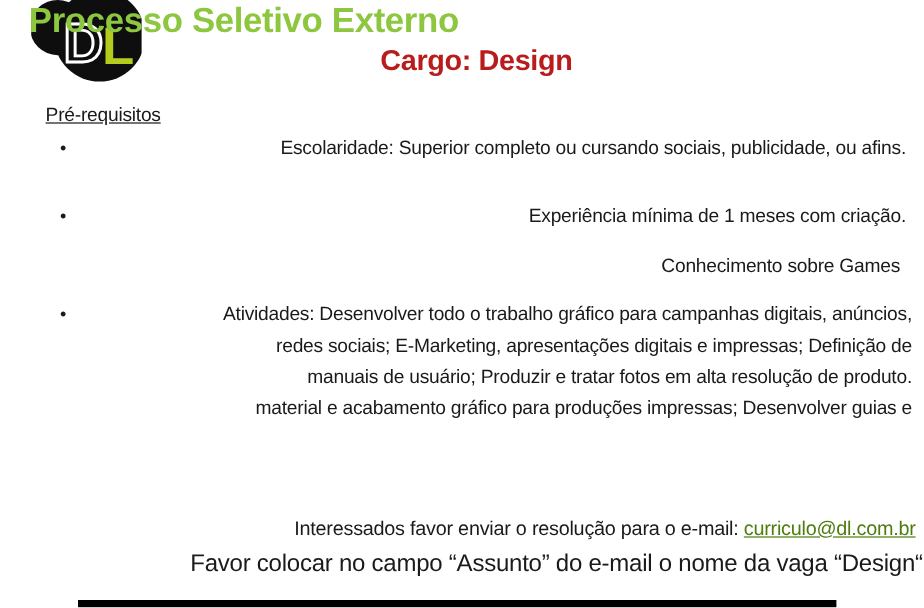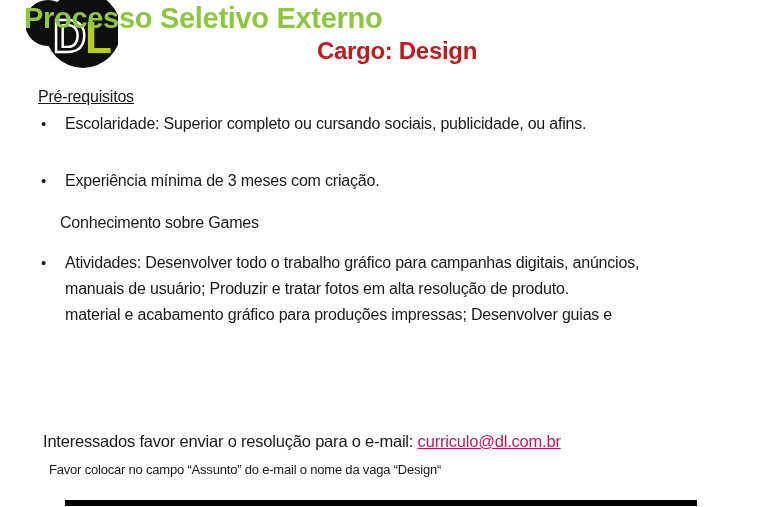--- a/index.html
+++ b/index.html
@@ -14,34 +14,34 @@
   .logo-wrap{left:26px;top:0;width:92px;height:78px;}
   .title{
     left:0;top:2px;width:770px;text-align:left;padding-left:24px;box-sizing:border-box;
     font-size:29px;font-weight:bold;letter-spacing:-0.3px;
   }
   .subtitle{
     left:0;top:37px;width:770px;text-align:center;padding-left:24px;box-sizing:border-box;
     font-size:24px;font-weight:bold;color:#b91c1c;letter-spacing:-0.3px;
   }
   
-  .bodytext{font-size:16px;letter-spacing:-0.2px;line-height:26px;color:#1a1a1a;}
+  .bodytext{font-size:16px;letter-spacing:-0.2px;line-height:26px;color:#1a1a1a;text-align:right;}
   .heading{left:38px;top:84px;text-decoration:underline;}
   .marker{width:14px;font-size:15px;}
   .m1{left:41px;top:111px;}
   .m2{left:41px;top:168px;}
   .m3{left:41px;top:250px;}
   .b1{left:65px;top:111px;width:690px;}
   .b2l1{left:65px;top:168px;width:690px;}
   .b2l2{left:60px;top:194px;width:690px;margin-top:16px;}
   .b3{left:65px;top:250px;width:695px;}
   .b3 div{height:26px;}
   
   .f1{left:43px;top:428px;width:720px;font-size:16.5px;}
-  .f2{left:49px;top:457px;width:720px;font-size:13px;}
+  .f2{left:49px;top:457px;width:720px;font-size:20px;}
   a.email{text-decoration:underline;cursor:pointer;}
   .footer-bar{left:65px;bottom:1px;width:632px;height:6px;background:#000000;}
 </style>
 </head>
 <body>
 
 <div class="abs logo-wrap">
   <svg width="92" height="78" viewBox="0 0 92 78">
     <circle cx="22" cy="23" r="23" fill="#0e0e0e"></circle>
     <circle cx="57" cy="30" r="38" fill="#0e0e0e"></circle>
@@ -52,29 +52,30 @@
 
 <div class="abs title" style="color:#8dc63f">Processo Seletivo Externo</div>
 <div class="abs subtitle">Cargo: Design</div>
 
 <div class="abs bodytext heading">Pré-requisitos</div>
 
 <div class="abs bodytext marker m1">•</div>
 <div class="abs bodytext b1">Escolaridade: Superior completo ou cursando sociais, publicidade, ou afins.</div>
 
 <div class="abs bodytext marker m2">•</div>
-<div class="abs bodytext b2l1">Experiência mínima de 3 meses com criação.</div>
+<div class="abs bodytext b2l1">Experiência mínima de 1 meses com criação.</div>
 <div class="abs bodytext b2l2">Conhecimento sobre Games</div>
 
 <div class="abs bodytext marker m3">•</div>
 <div class="abs bodytext b3">
   <div>Atividades: Desenvolver todo o trabalho gráfico para campanhas digitais, anúncios,</div>
+  <div>redes sociais; E-Marketing, apresentações digitais e impressas; Definição de</div>
   <div>manuais de usuário; Produzir e tratar fotos em alta resolução de produto.</div>
   <div>material e acabamento gráfico para produções impressas; Desenvolver guias e</div>
 </div>
 
 <div class="abs bodytext f1">
   <span>Interessados favor enviar o resolução para o e-mail:</span>
-  <a class="email" style="color:#be185d">curriculo@dl.com.br</a>
+  <a class="email" style="color:#4d7c0f">curriculo@dl.com.br</a>
 </div>
 <div class="abs bodytext f2">Favor colocar no campo “Assunto” do e-mail o nome da vaga “Design“</div>
 
 <div class="abs footer-bar"></div>
 
 </body></html>

